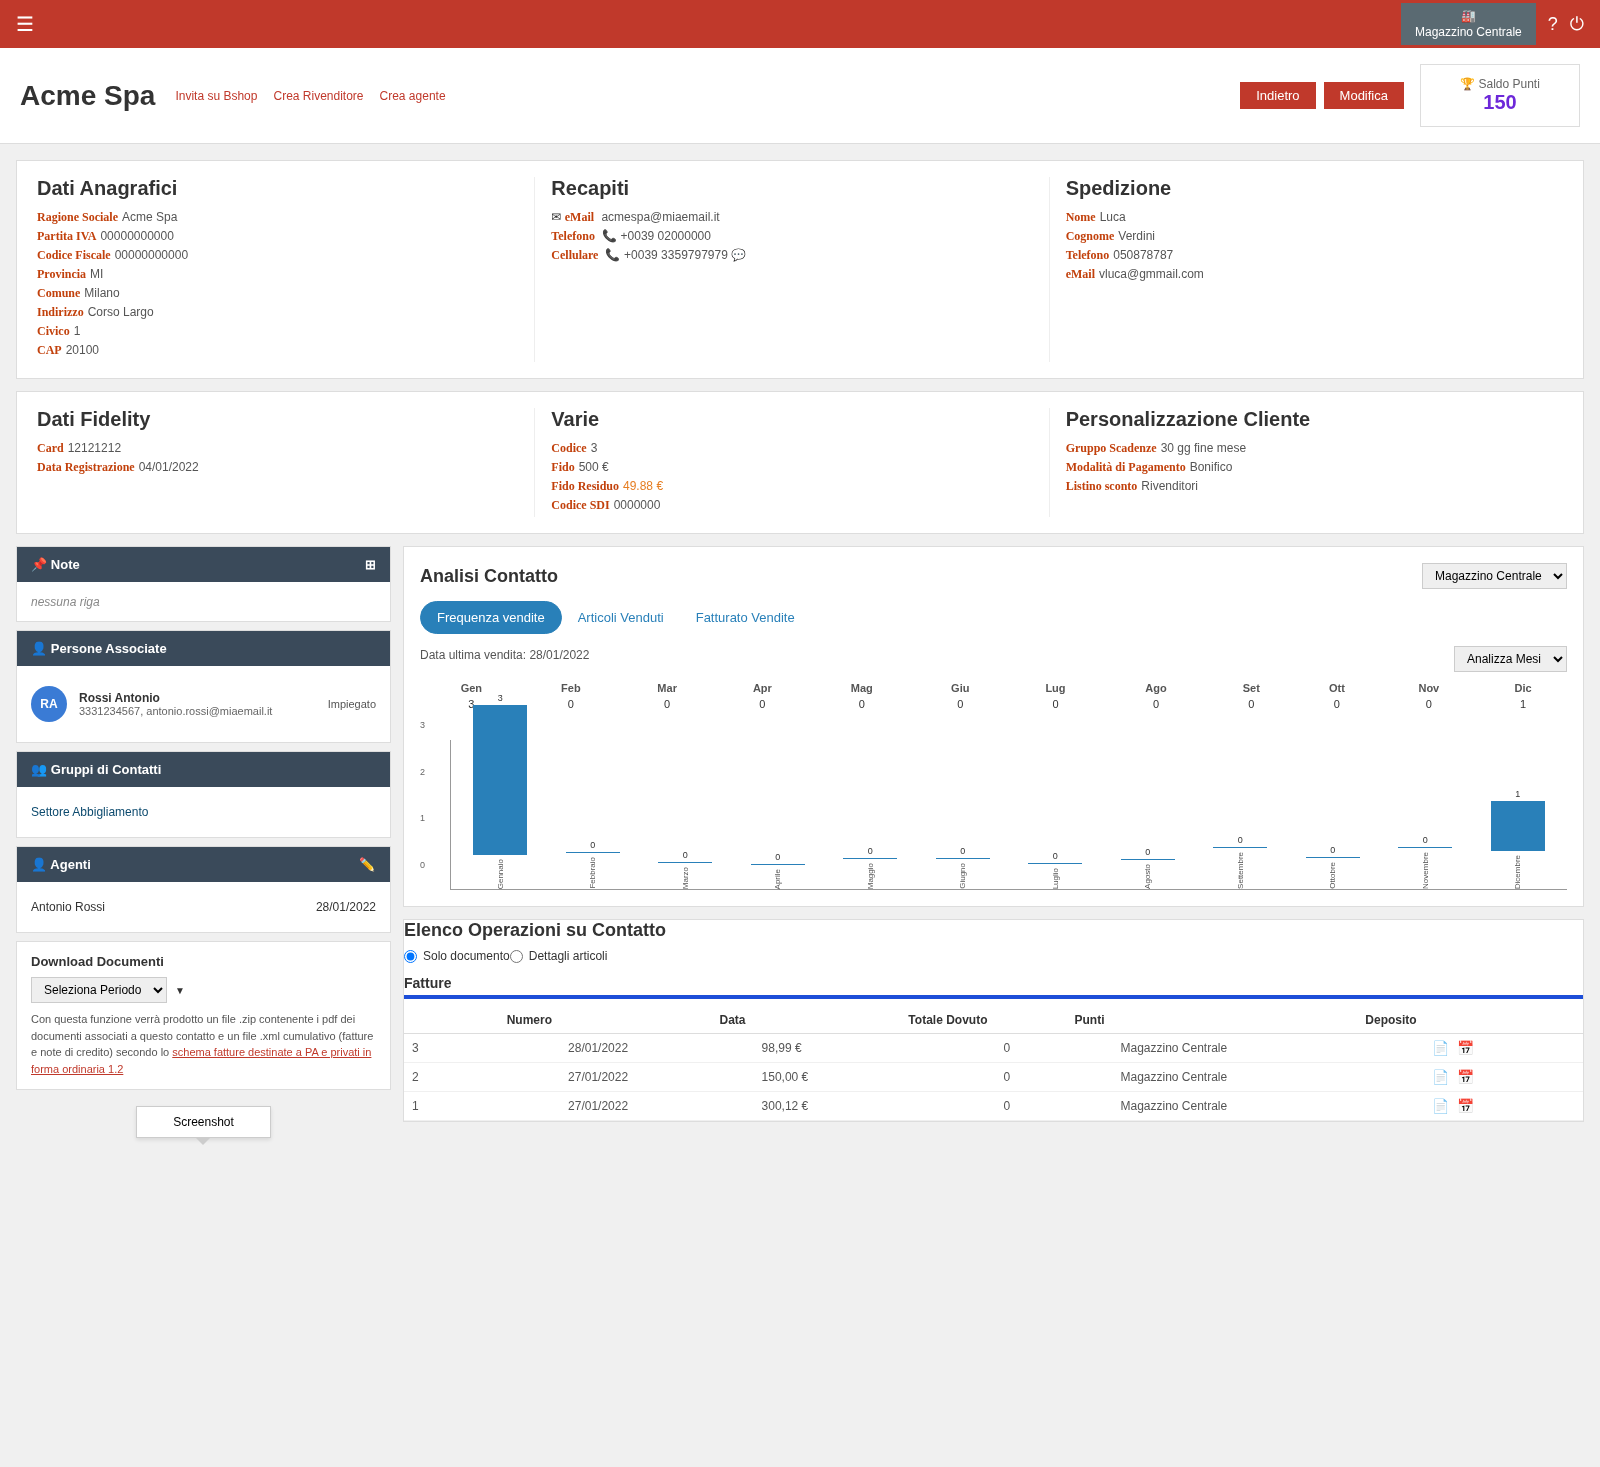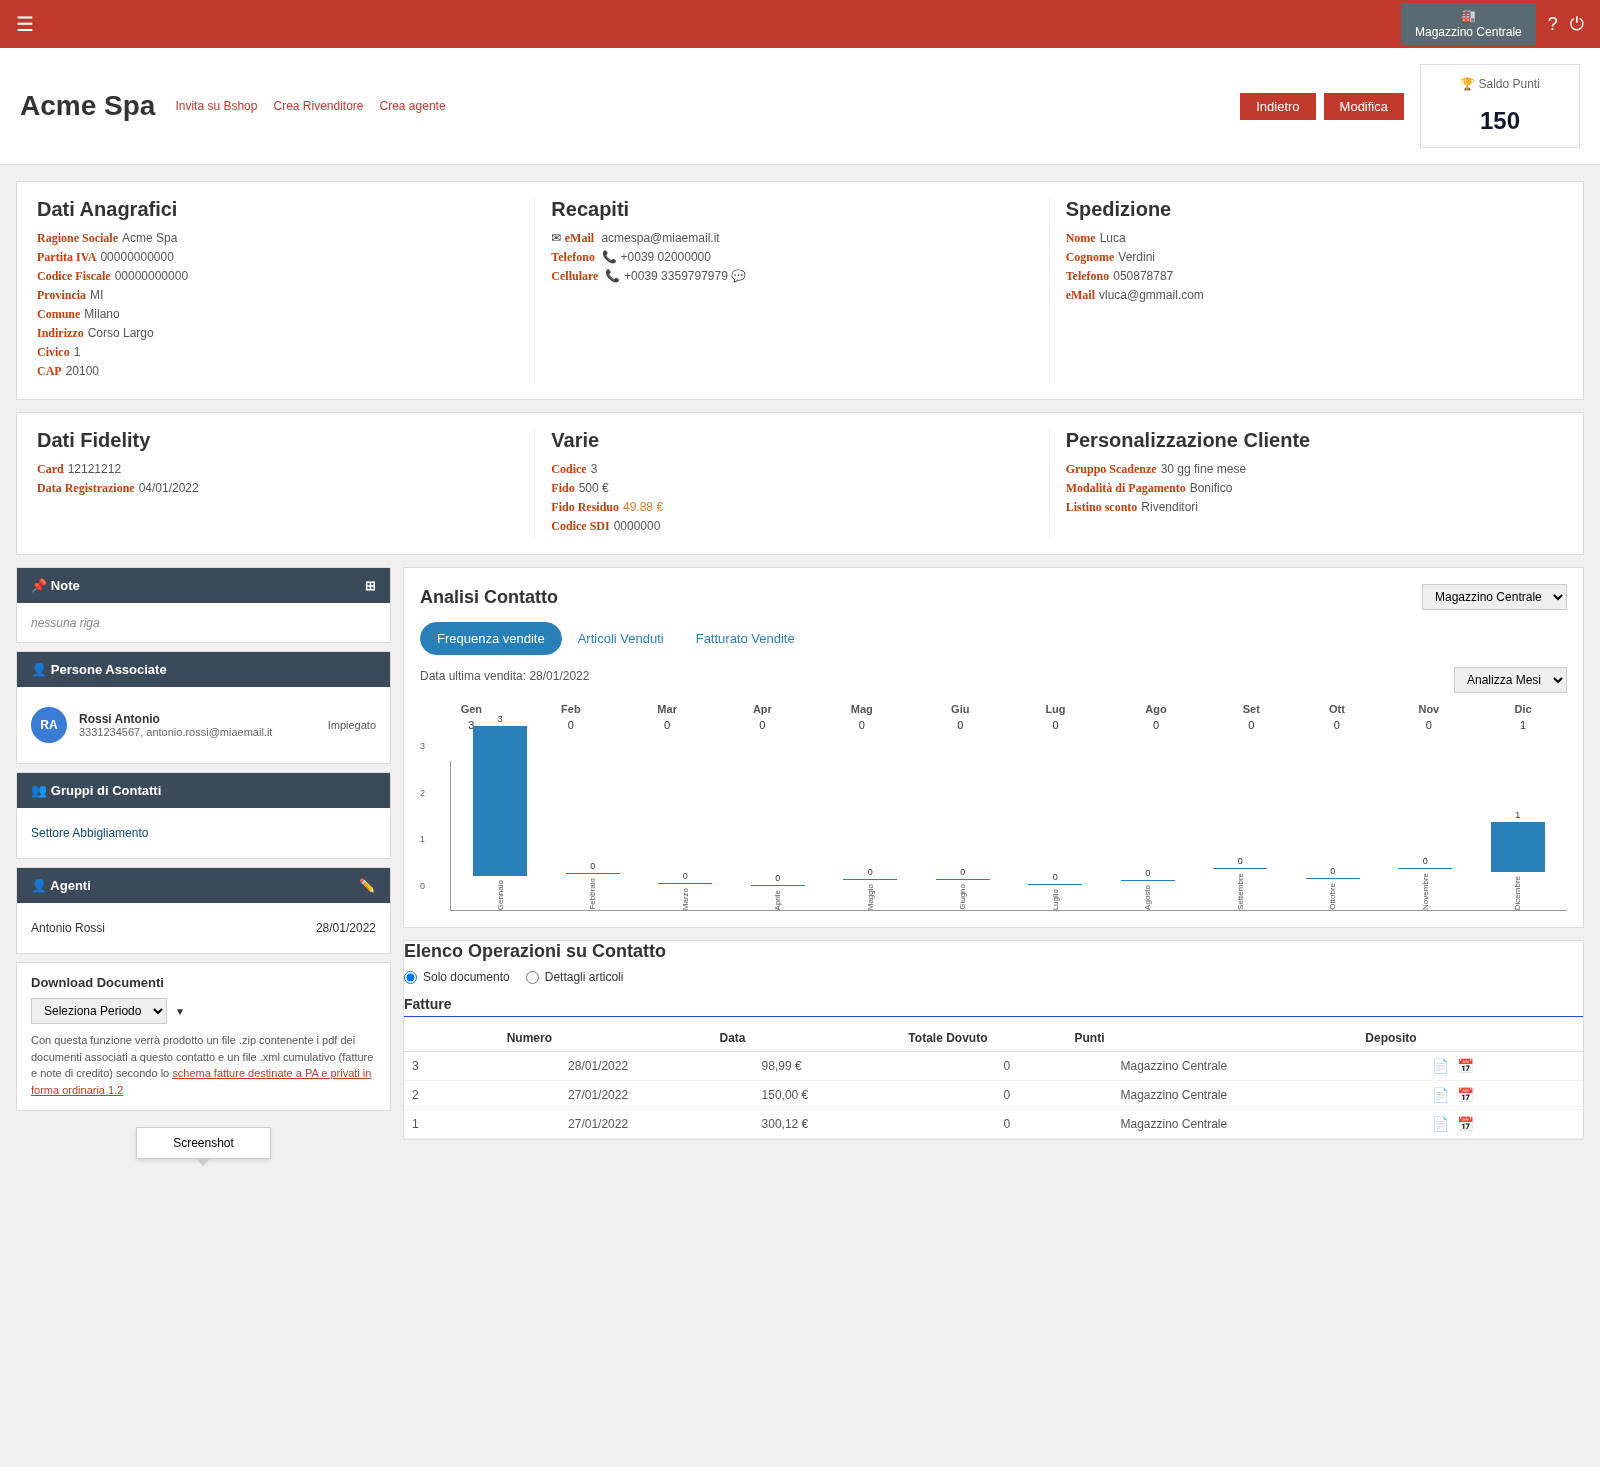--- a/index.html
+++ b/index.html
@@ -48,21 +48,21 @@
       background: #c0392b; color: white; border: none; padding: 6px 16px; cursor: pointer; font-size: 13px;
     }
     .saldo-box {
       background: white;
       border: 1px solid #ddd;
       padding: 12px 30px;
       text-align: center;
       min-width: 160px;
     }
     .saldo-title { font-size: 12px; color: #666; }
-    .saldo-value { font-size: 24px; font-weight: bold; color: #0f172a; margin-top: 16px; }
+    .saldo-value { font-size: 20px; font-weight: bold; color: #6d28d9; }
     .info-col { flex: 1; padding-right: 16px; }
     .info-col + .info-col { border-left: 1px solid #eee; padding-left: 16px; }
     .info-section-title { font-size: 20px; font-weight: bold; margin-bottom: 10px; color: #333; }
     .info-row { margin-bottom: 4px; font-size: 12px; }
     .info-label { font-weight: bold; color: #c2410c; margin-right: 4px; font-family: Liberation Serif, serif; }
     .info-value { color: #555; }
     .info-value-orange { color: #e67e22; }
 
     
     .panel-card {
@@ -143,25 +143,25 @@
     .month-table th { font-size: 11px; text-align: center; color: #555; padding: 2px 4px; }
     .month-table td { font-size: 11px; text-align: center; color: #333; padding: 2px 4px; }
 
     
     .operazioni-section {
       background: white;
       border: 1px solid #ddd;
     }
     .operazioni-title { font-size: 18px; font-weight: bold; margin-bottom: 8px; }
     .visualizzazione-label { font-size: 12px; color: #555; margin-bottom: 6px; }
-    .radio-group { display: flex; gap: 16px; margin-bottom: 12px; }
+    .radio-group { display: flex; margin-bottom: 12px; }
     .radio-item { display: flex; align-items: center; gap: 6px; font-size: 12px; }
     .radio-item input { cursor: pointer; }
 
-    .fatture-title { font-size: 14px; font-weight: bold; margin-bottom: 8px; border-bottom: 1px solid #1d4ed8; padding-bottom: 4px; }
+    .fatture-title { font-size: 14px; font-weight: bold; margin-bottom: 8px; border-bottom: 4px solid #1d4ed8; padding-bottom: 4px; }
     .fatture-table { width: 100%; border-collapse: collapse; }
     .fatture-table th { text-align: right; font-size: 12px; font-weight: bold; color: #333; padding: 6px 8px; border-bottom: 1px solid #ddd; }
     .fatture-table td { font-size: 12px; color: #555; padding: 6px 8px; border-bottom: 1px solid #f0f0f0; }
     .table-icon { color: #888; cursor: pointer; font-size: 14px; margin-right: 4px; }
 
     
     .screenshot-btn {
       background: white;
       border: 1px solid #ccc;
       padding: 8px 36px;

